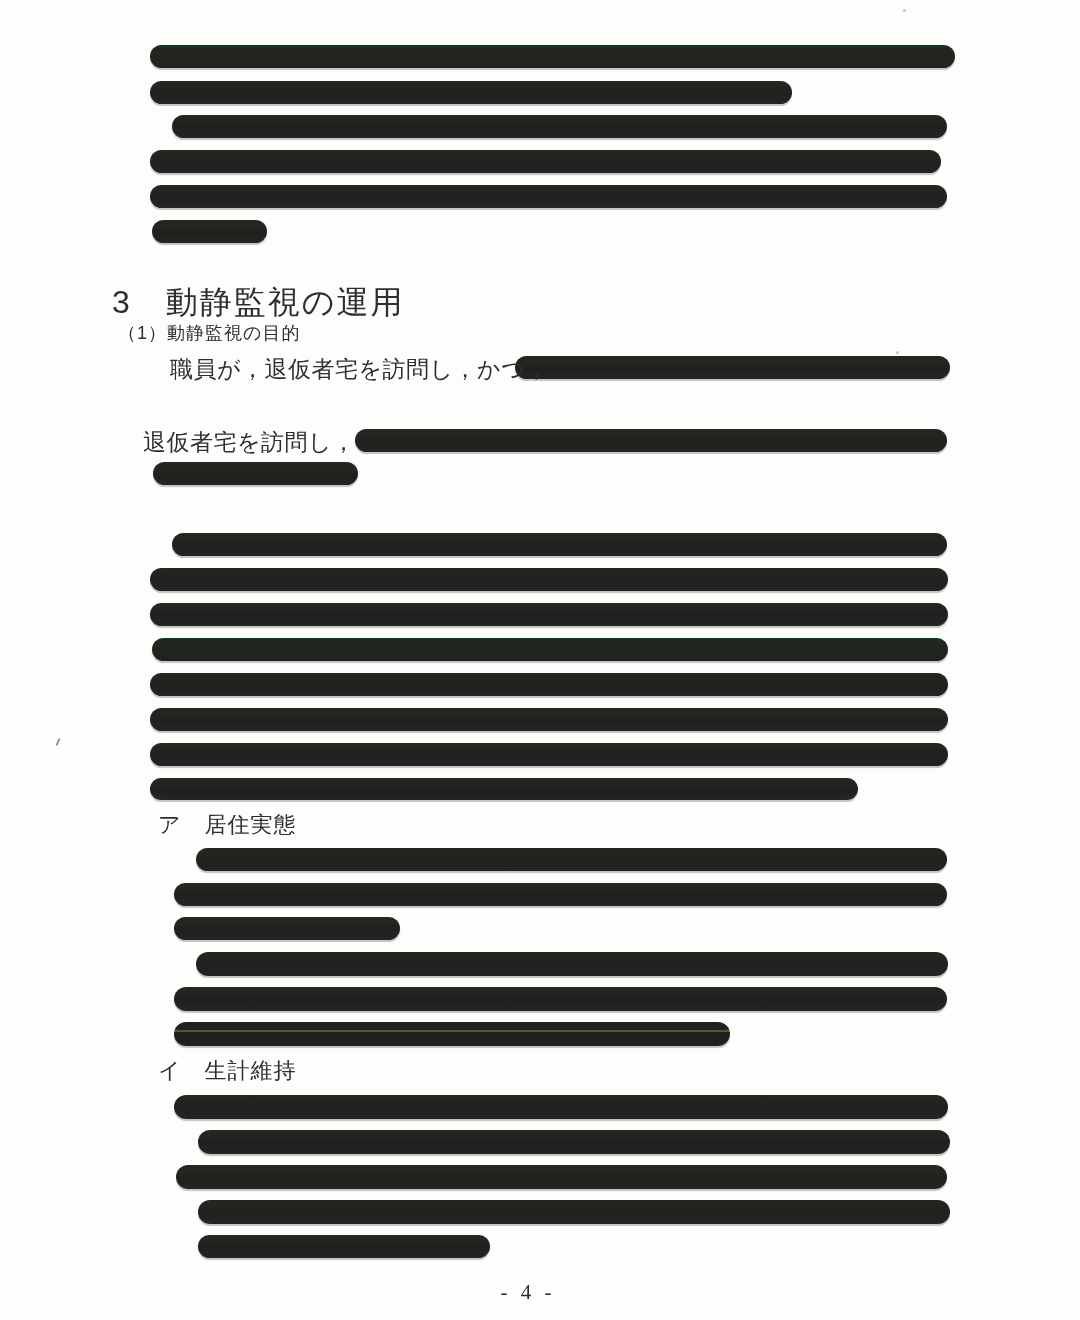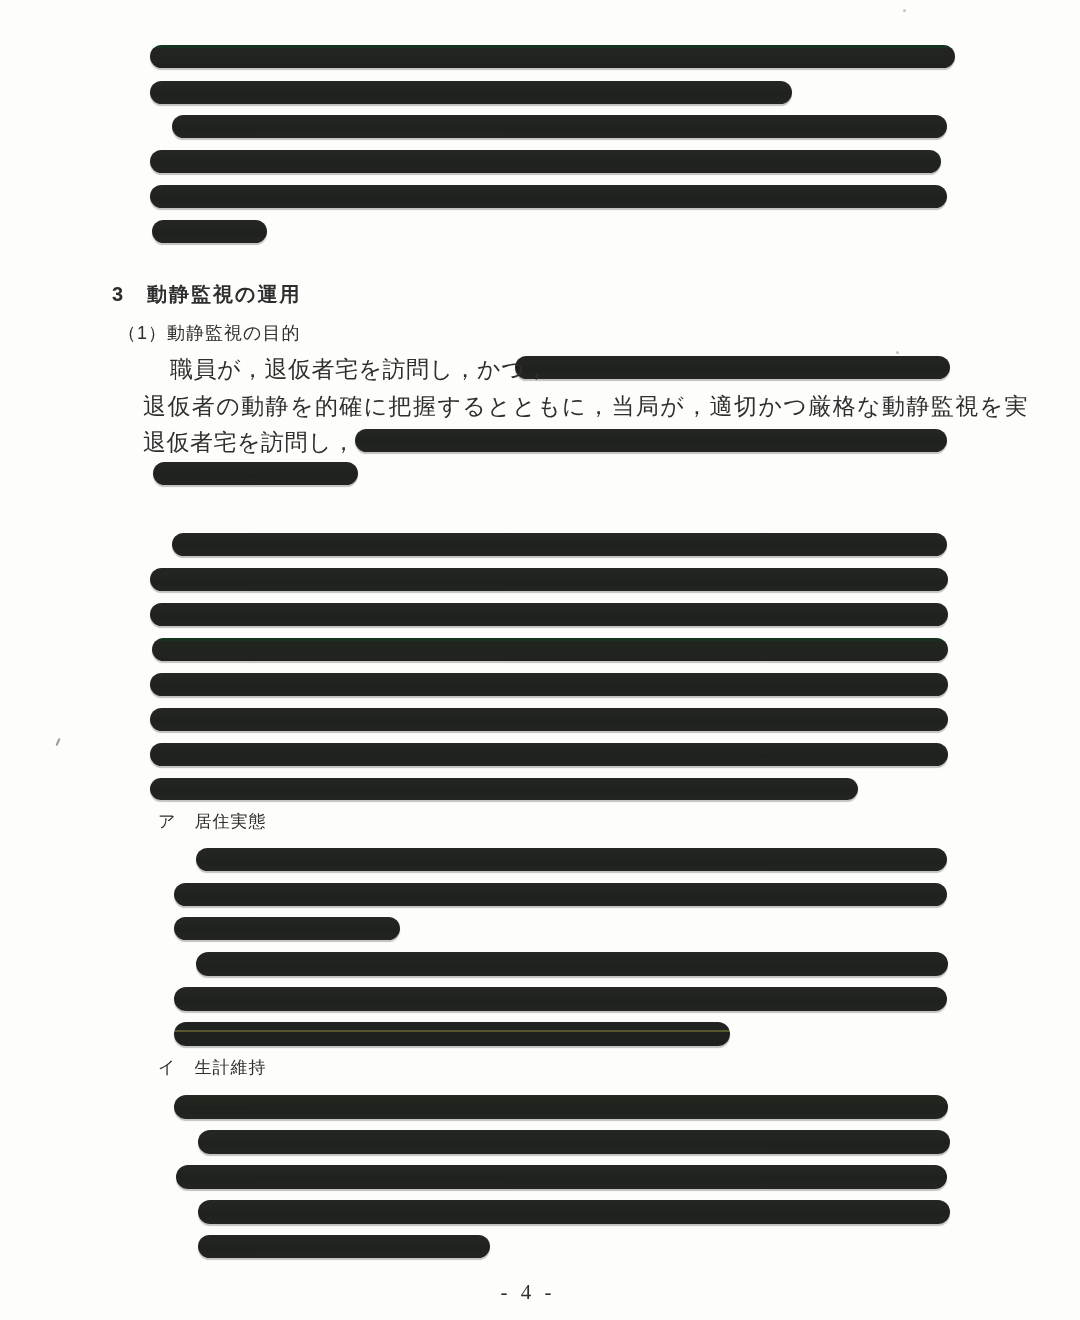--- a/index.html
+++ b/index.html
@@ -24,31 +24,31 @@
     border-radius:12px;
     box-shadow:0 2px 1px rgba(90,90,90,.35);
   }
   .bar.green-top{
     background:linear-gradient(to bottom,#15331f 0 3px,#22251f 3px 60%,#1e211e 100%);
   }
   .bar.olive-line{
     background:linear-gradient(to bottom,#20231f 0 8px,#56562f 8px 10px,#1e211e 10px 100%);
   }
   .h-section{
-    font-size:20px;font-weight:700;letter-spacing:2px;
+    font-size:32px;font-weight:400;letter-spacing:2px;
   }
   .h-sub{
     font-size:18px;font-weight:400;letter-spacing:1px;
   }
   .body-line{
     font-size:23px;letter-spacing:0.5px;
   }
   .body-line.wide{letter-spacing:1.4px;}
   .item-label{
-    font-size:17px;letter-spacing:1px;
+    font-size:22px;letter-spacing:1px;
   }
   .page-number{
     position:absolute;left:0;right:0;top:1280px;
     text-align:center;
     font-family:"Liberation Serif","DejaVu Serif",serif;
     font-size:21px;letter-spacing:4px;
     transform:translateX(-12px);
   }
   .speck{position:absolute;border-radius:50%;background:#c4c4c2;}
   .tick{
@@ -99,21 +99,20 @@
       <div class="bar" style="left: 198px; top: 1200px; width: 752px; height: 24px;"></div>
       <div class="bar" style="left: 198px; top: 1235px; width: 292px; height: 23px;"></div>
     </div>
 
   <div class="abs h-section" style="left:112px;top:281px;">3　動静監視の運用</div>
 
   <div class="abs h-sub" style="left:118px;top:321px;">（1）動静監視の目的</div>
 
   <div class="abs body-line" style="left:170px;top:354px;">職員が，退仮者宅を訪問し，かつ，</div>
 
-  <div class="abs body-line wide" style="left:143px;top:391px;">退仮者の動静を的確に把握するとともに，当局が，適切かつ厳格な動静監視を実</div>
 
   <div class="abs body-line" style="left:143px;top:427px;">退仮者宅を訪問し，</div>
 
 
   <div class="abs item-label" style="left:158px;top:810px;">ア　居住実態</div>
 
   <div class="abs item-label" style="left:158px;top:1056px;text-align:right;">イ　生計維持</div>
 
   <div class="page-number">- 4 -</div>
 

